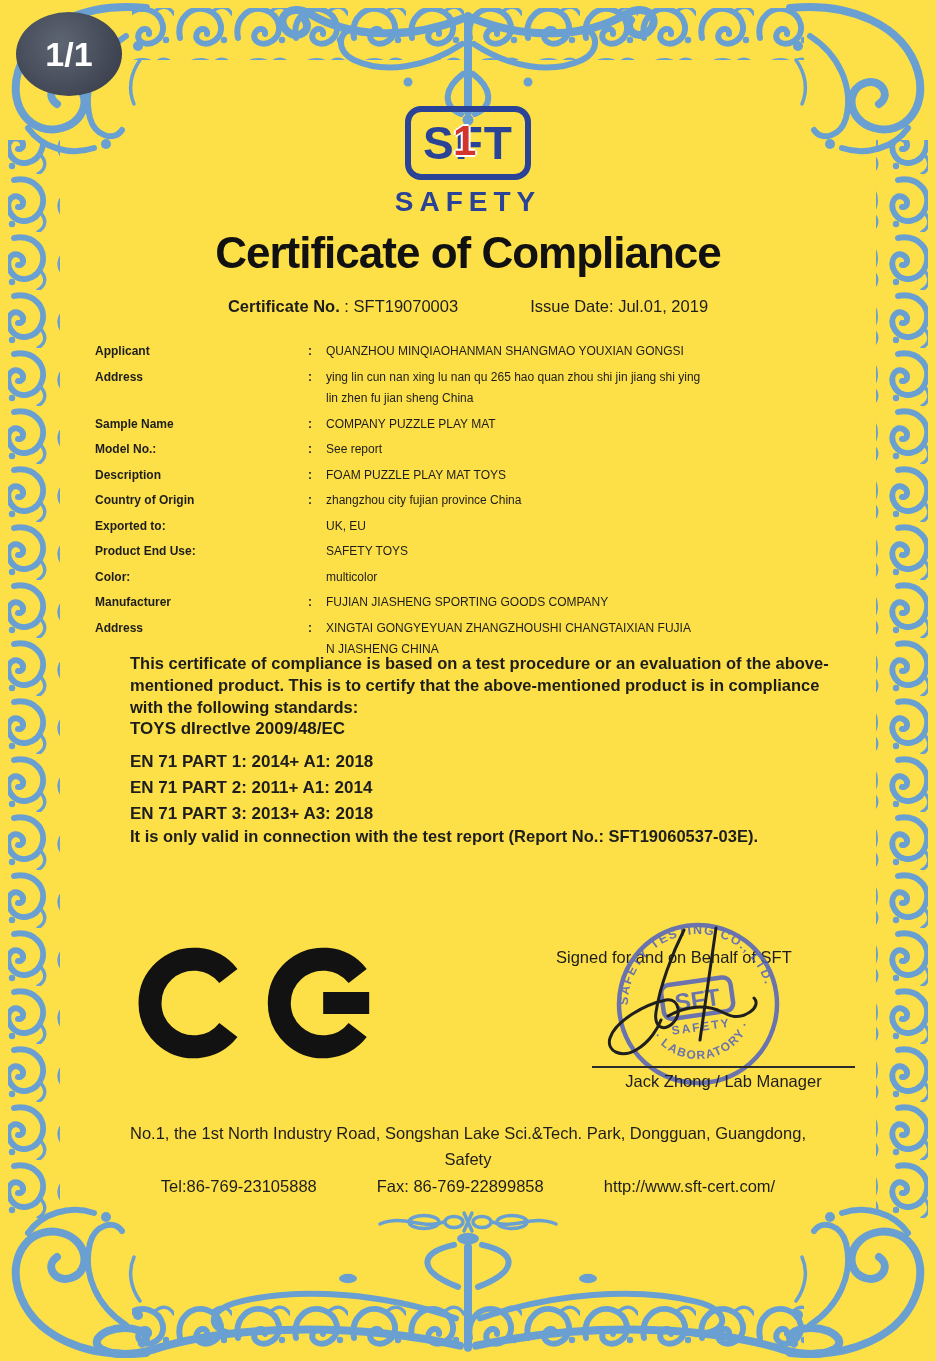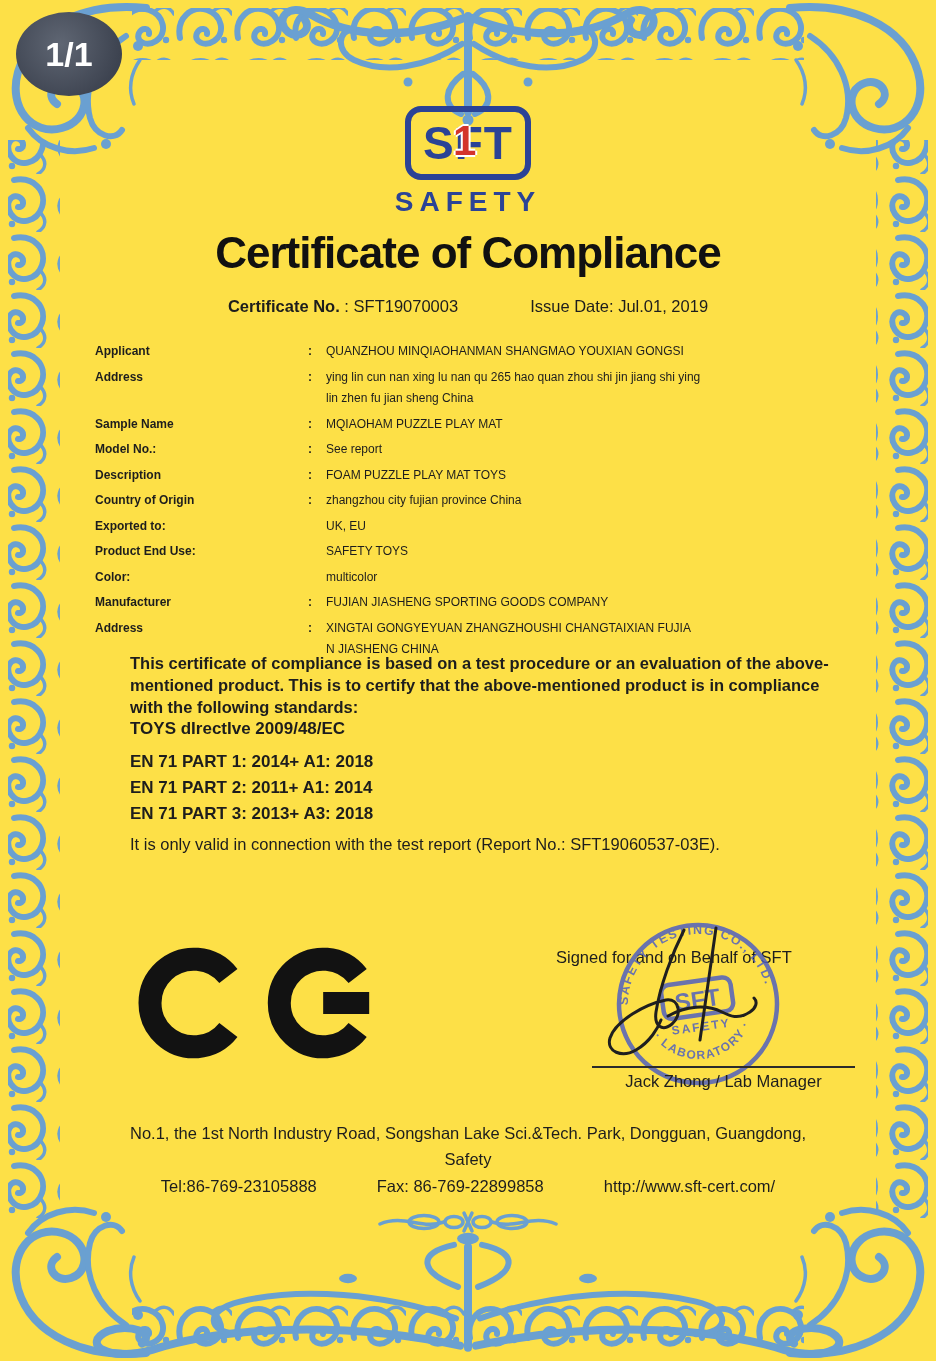--- a/index.html
+++ b/index.html
@@ -33,21 +33,21 @@
   .fields{position:absolute;left:95px;top:341px;width:760px;display:grid;
           grid-template-columns:213px 18px 1fr;row-gap:4px;font-size:12px;line-height:21.5px}
   .f-label,.f-sep{font-weight:700}
   .f-value{white-space:pre-line}
   
   .statement{position:absolute;left:130px;top:652px;width:708px;font-size:16.5px;line-height:22px}
   .stmt-p{font-weight:700}
   .standards div{font-weight:700;font-size:17px;line-height:22px;margin-top:4px}
   .standards div:nth-of-type(1){margin-top:0}
   .standards div:nth-of-type(2){margin-top:11px}
-  .validity{font-weight:400;margin-top:8px}
+  .validity{font-weight:700;margin-top:0}
   
   .ce{position:absolute;left:138px;top:942px}
   .cep{fill:none;stroke:#121212;stroke-width:21}
   
   .signedfor{position:absolute;left:556px;top:948px;font-size:16.5px;z-index:2}
   .stamp-wrap{position:absolute;left:612px;top:918px;width:172px;height:172px;
               transform:rotate(-8deg);opacity:.82;z-index:3}
   .sc4{fill:none;stroke:#4a5cc4;stroke-width:4.5}
   .stx{fill:#4a5cc4;font-weight:700;letter-spacing:1.5px}
   .stc{fill:#4a5cc4;font-weight:700;text-anchor:middle}
@@ -144,21 +144,21 @@
       <div class="f-sep">:</div>
       <div class="f-value">QUANZHOU MINQIAOHANMAN SHANGMAO YOUXIAN GONGSI</div>
 
       <div class="f-label">Address</div>
       <div class="f-sep">:</div>
       <div class="f-value">ying lin cun nan xing lu nan qu 265 hao quan zhou shi jin jiang shi ying
 lin zhen fu jian sheng China</div>
 
       <div class="f-label">Sample Name</div>
       <div class="f-sep">:</div>
-      <div class="f-value">MQIAOHAM PUZZLE PLAY MAT</div>
+      <div class="f-value">COMPANY PUZZLE PLAY MAT</div>
 
       <div class="f-label">Model No.:</div>
       <div class="f-sep">:</div>
       <div class="f-value">See report</div>
 
       <div class="f-label">Description</div>
       <div class="f-sep">:</div>
       <div class="f-value">FOAM PUZZLE PLAY MAT TOYS</div>
 
       <div class="f-label">Country of Origin</div>

